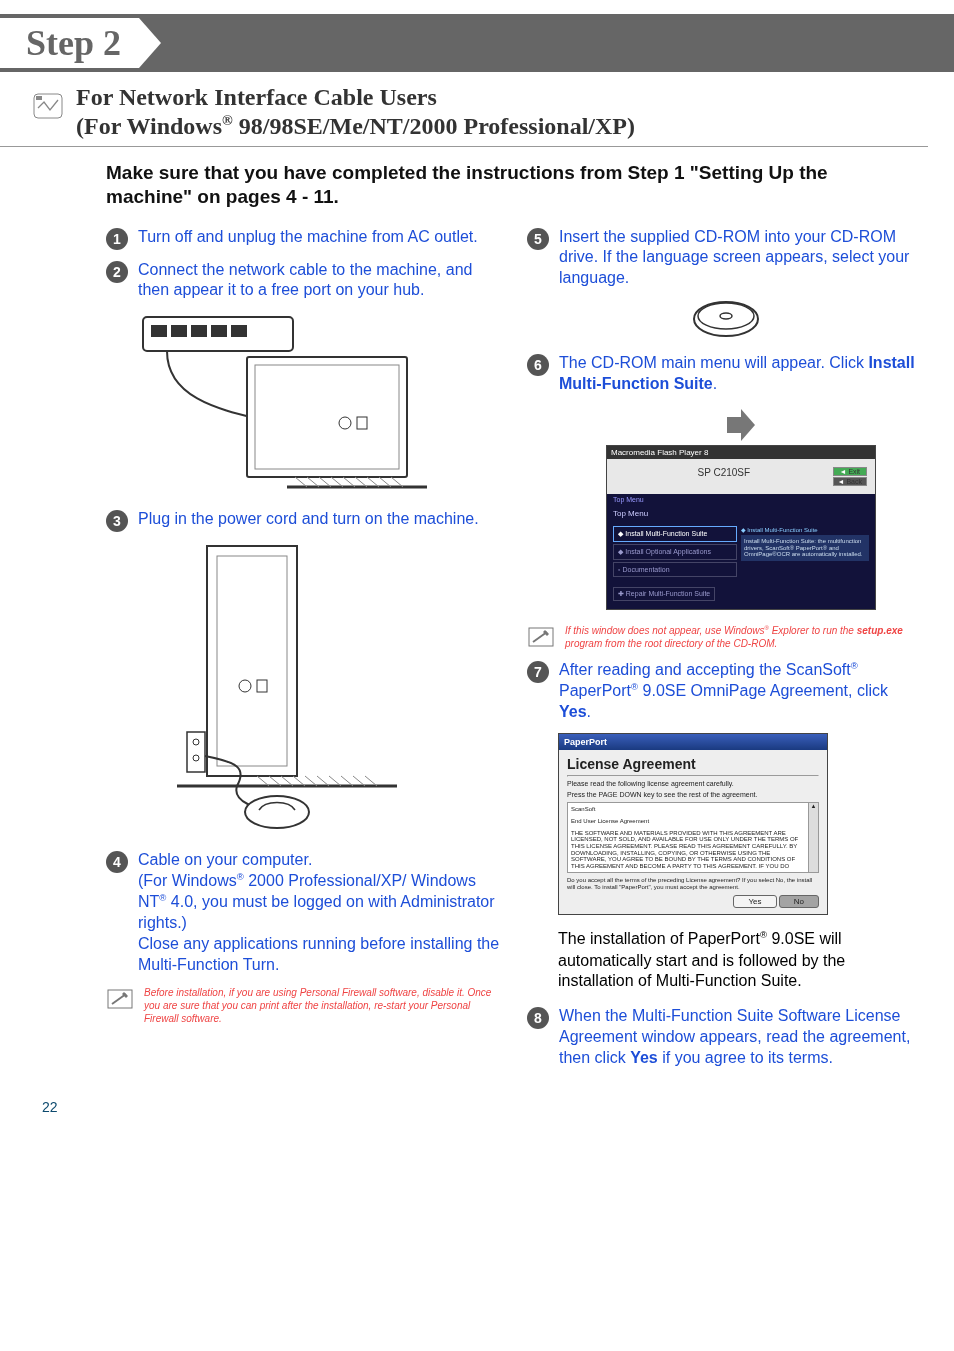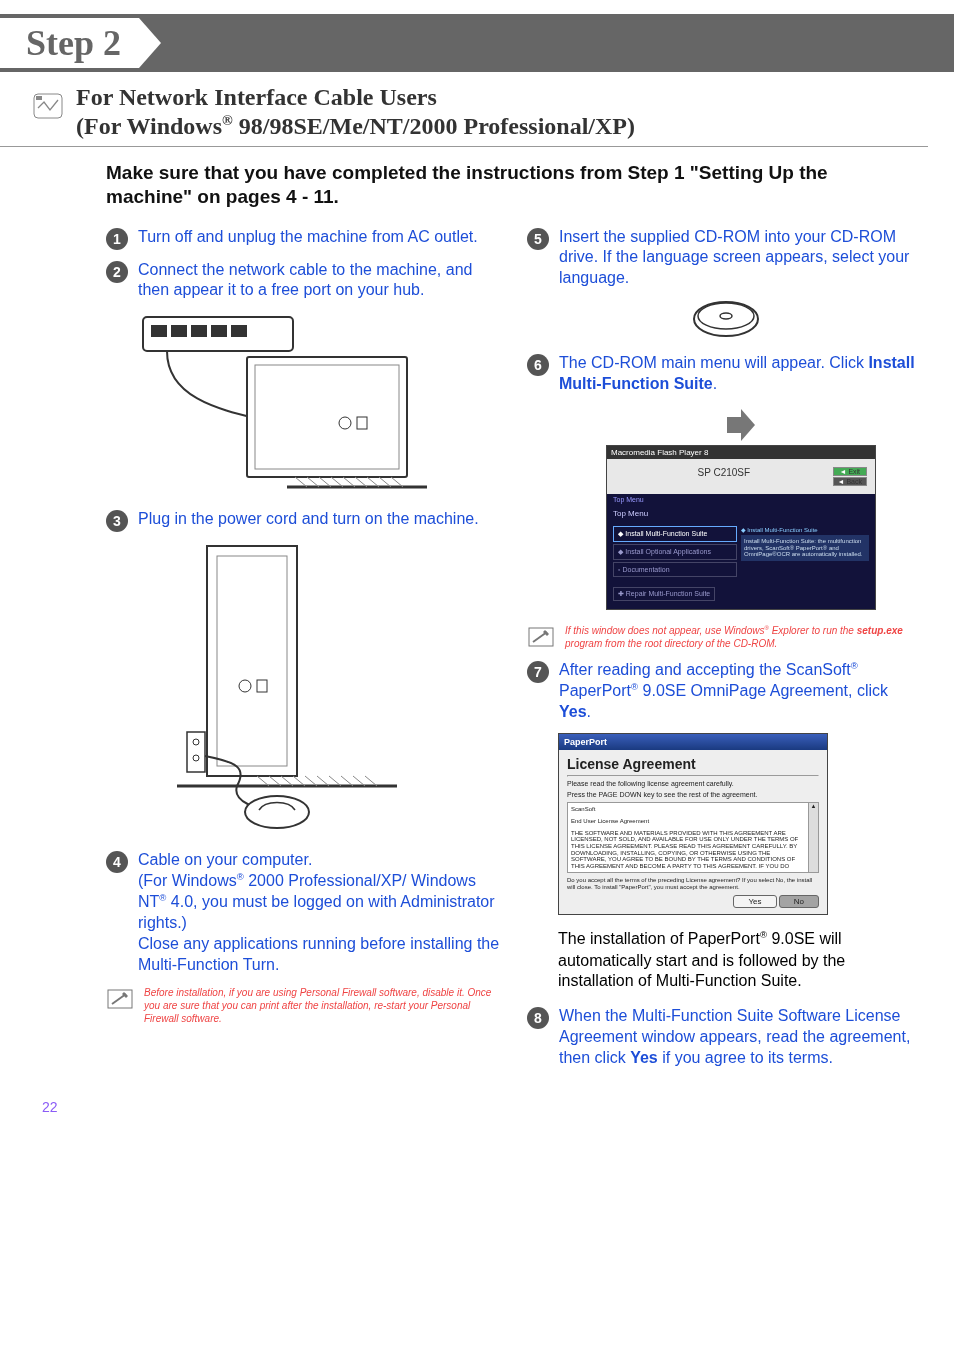--- a/index.html
+++ b/index.html
@@ -24,21 +24,21 @@
 .note-row { display: flex; margin: 6px 0 10px 0; }
 .note-icon-sm { width: 28px; height: 22px; flex-shrink: 0; margin-right: 10px; margin-top: 2px; }
 .note-text { font-size: 10px; font-style: italic; color: #ef4444; line-height: 1.3; }
 .cd-icon { margin: 6px auto 14px; display: block; }
 .screenshot { margin: 6px 0 14px 31px; }
 .screenshot.with-arrow { display:flex; align-items:center;flex-direction:column; }
 .arrow-shape { margin-right:2px; }
 .dialog-box { border: 1px solid #444; width: 270px; background: #eee; font-size: 8px; }
 .dialog-title { background: linear-gradient(#3a5fbb,#1a3a80); color: #fff; padding: 3px 5px; font-size: 9px; font-weight: bold; }
 .dialog-body { padding: 6px 8px; }
-.page-num { font-size: 14px; color: #8b5cf6; position: absolute; left: 42px; }
+.page-num { font-size: 14px; color: #0c4a6e; position: absolute; left: 42px; }
 .page-container { position: relative; padding-bottom: 50px; }
 .under-text { font-size: 16px; color: #000; line-height: 1.3; margin: 6px 0 14px 31px; }
 </style>
 </head>
 <body>
 
 <div class="page-container">
 
 <div class="header-bar">
   <div class="step-box">Step 2</div>

